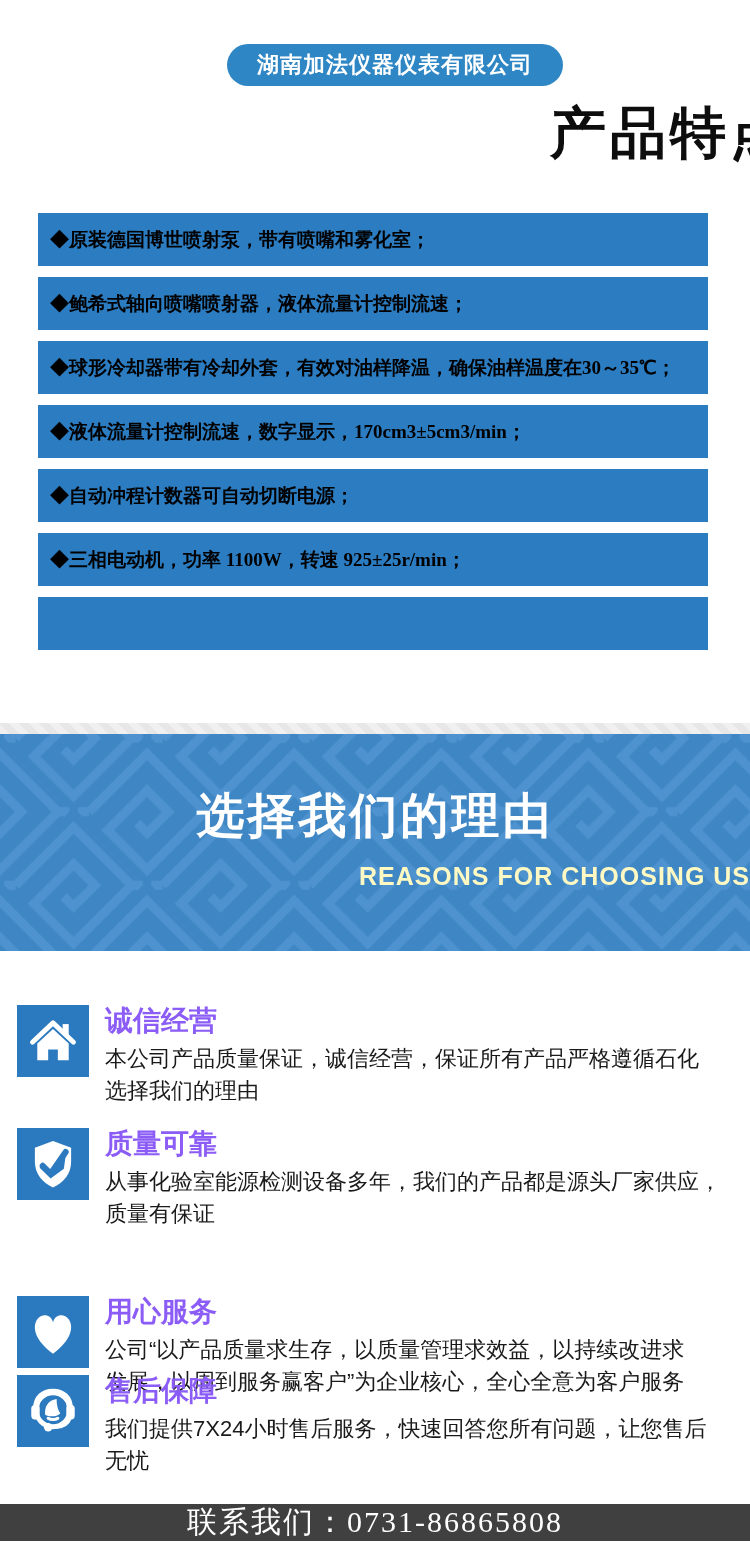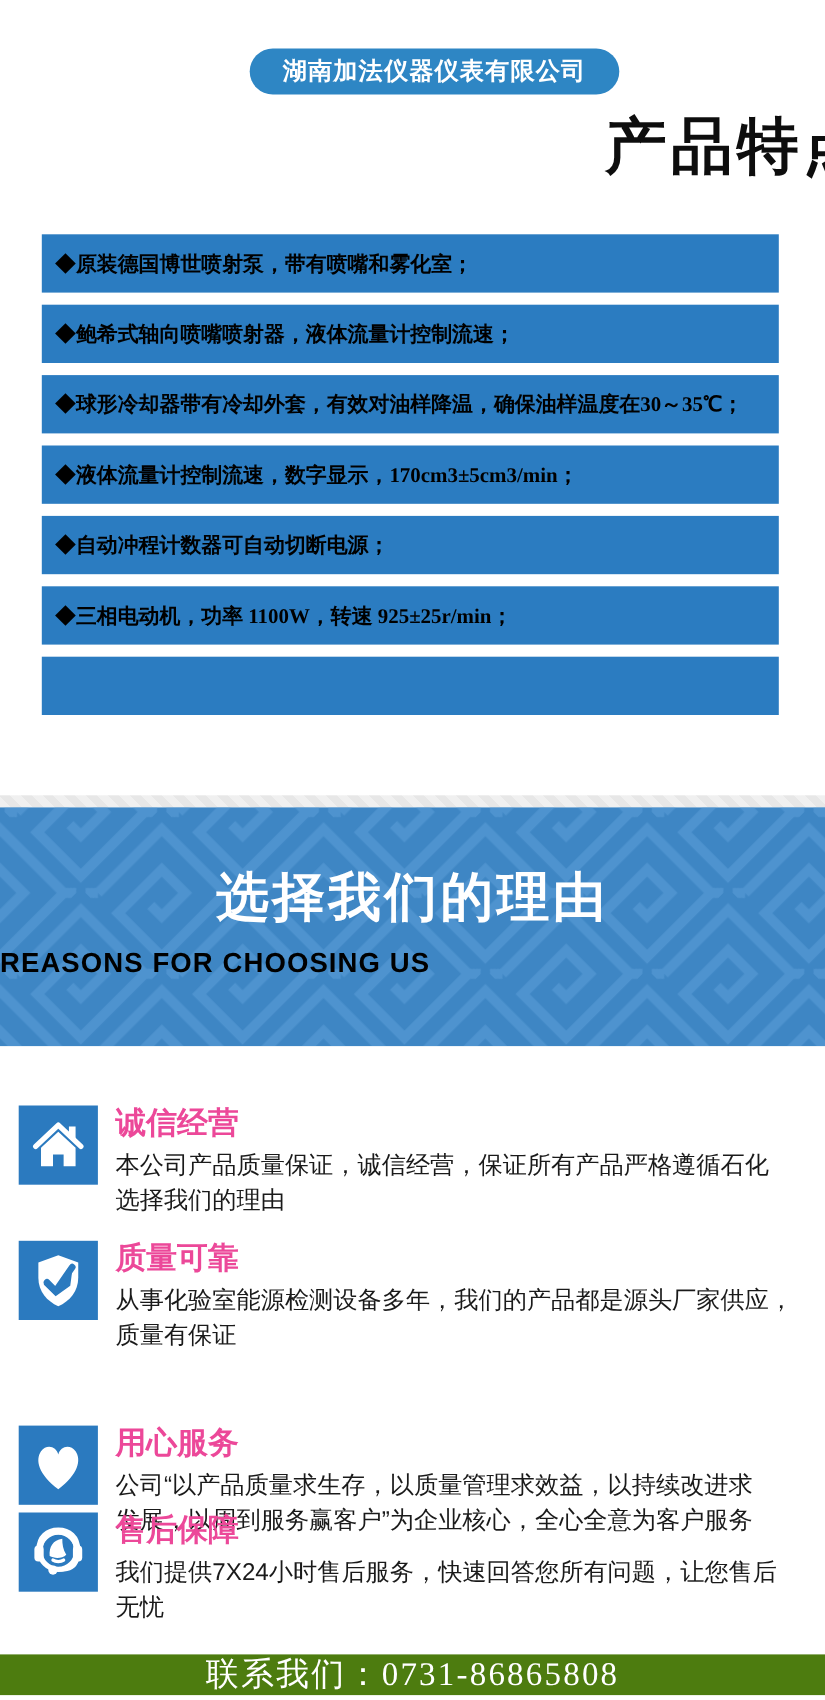--- a/index.html
+++ b/index.html
@@ -41,43 +41,43 @@
     position:absolute;top:734px;left:0;width:750px;height:217px;
     background:#3e86c4;overflow:hidden;
   }
   .banner svg.pattern{position:absolute;top:0;left:0;}
   .banner-title{
     position:relative;margin-top:50px;text-align:center;color:#ffffff;
     font-family:Liberation Sans, sans-serif;
     font-size:48px;font-weight:bold;letter-spacing:3px;
   }
   .banner-subtitle{
-    position:relative;margin-top:14px;text-align:left;color:#000000;
+    position:relative;margin-top:14px;text-align:right;color:#fef9c3;
     font-size:25px;font-weight:bold;letter-spacing:1px;
   }
   
   .reason{position:absolute;left:17px;width:718px;}
   .reason.r1{top:1003px;}
   .reason.r2{top:1126px;}
   .reason.r3{top:1294px;}
   .reason.r4{top:1373px;}
   .reason-icon{
     position:absolute;left:0;top:2px;width:72px;height:72px;background:#2b7abf;
     display:flex;align-items:center;justify-content:center;
   }
   .reason-content{margin-left:88px;}
-  .reason-title{font-size:28px;font-weight:bold;color:#ec4899;line-height:1.25;}
+  .reason-title{font-size:28px;font-weight:bold;color:#8b5cf6;line-height:1.25;}
   .reason-body{
     font-size:22px;color:#1a1a1a;line-height:1.45;margin-top:5px;
     white-space:pre-line;
   }
   
   .footer-bar{
     position:absolute;top:1504px;left:0;width:750px;height:37px;
-    background:#4d7c0f;color:#ffffff;
+    background:#404040;color:#ffffff;
     display:flex;align-items:center;justify-content:center;
     font-family:"Liberation Serif","DejaVu Serif",serif;
     font-size:30px;letter-spacing:2px;
   }
 </style>
 </head>
 <body>
 
 <div class="page">
 

